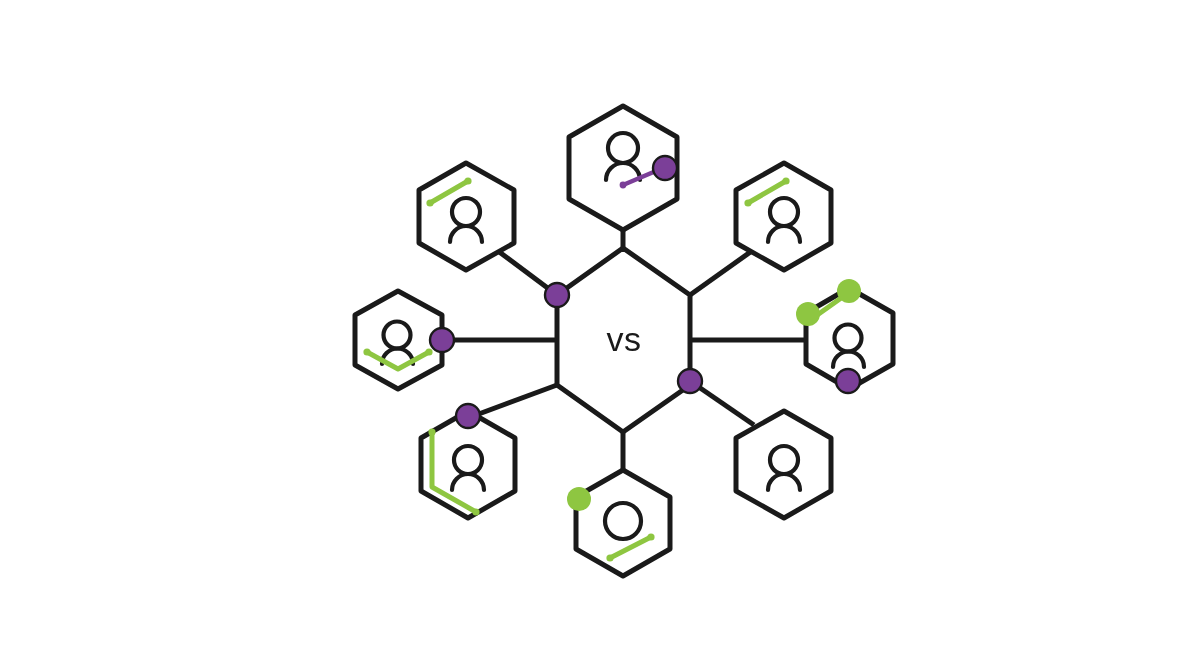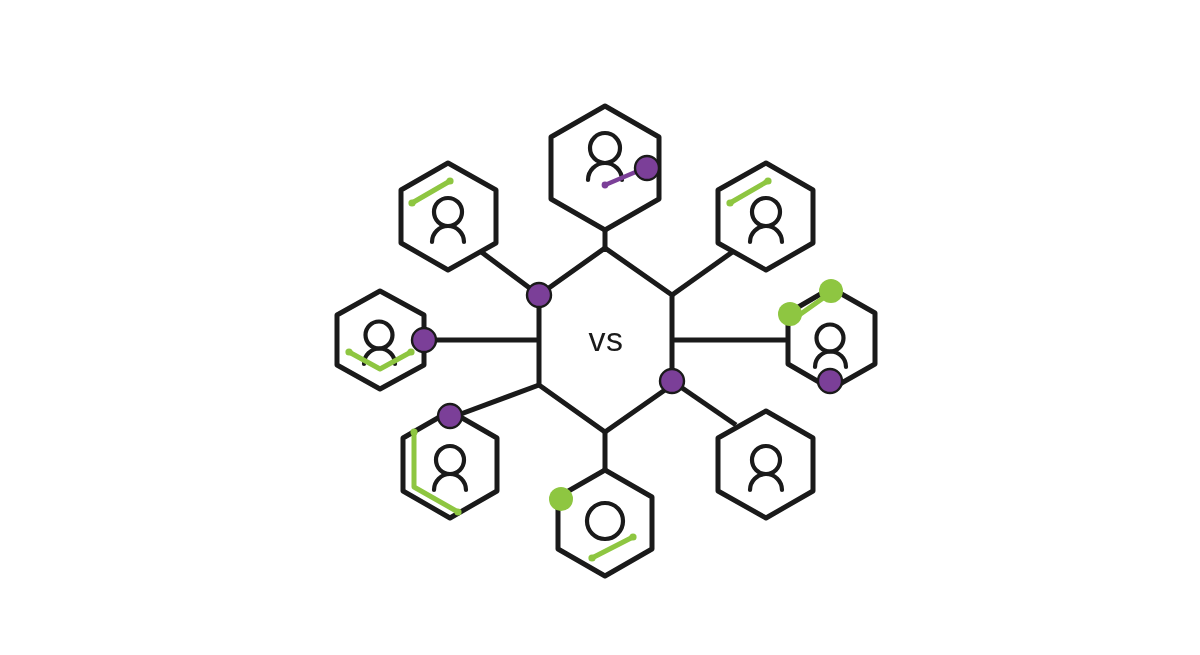--- a/index.html
+++ b/index.html
@@ -11,20 +11,21 @@
     width: 1200px;
     height: 655px;
     overflow: hidden;
     font-family: "Liberation Sans", sans-serif;
   }
   #diagram-root {
     position: relative;
     width: 996px;
     height: 655px;
     background: #ffffff;
+    padding-left: 18px;
   }
   #network-svg {
     display: block;
     width: 1200px;
     height: 655px;
   }
   .hex-outline {
     fill: #ffffff;
     stroke: #1a1a1a;
     stroke-width: 5;

